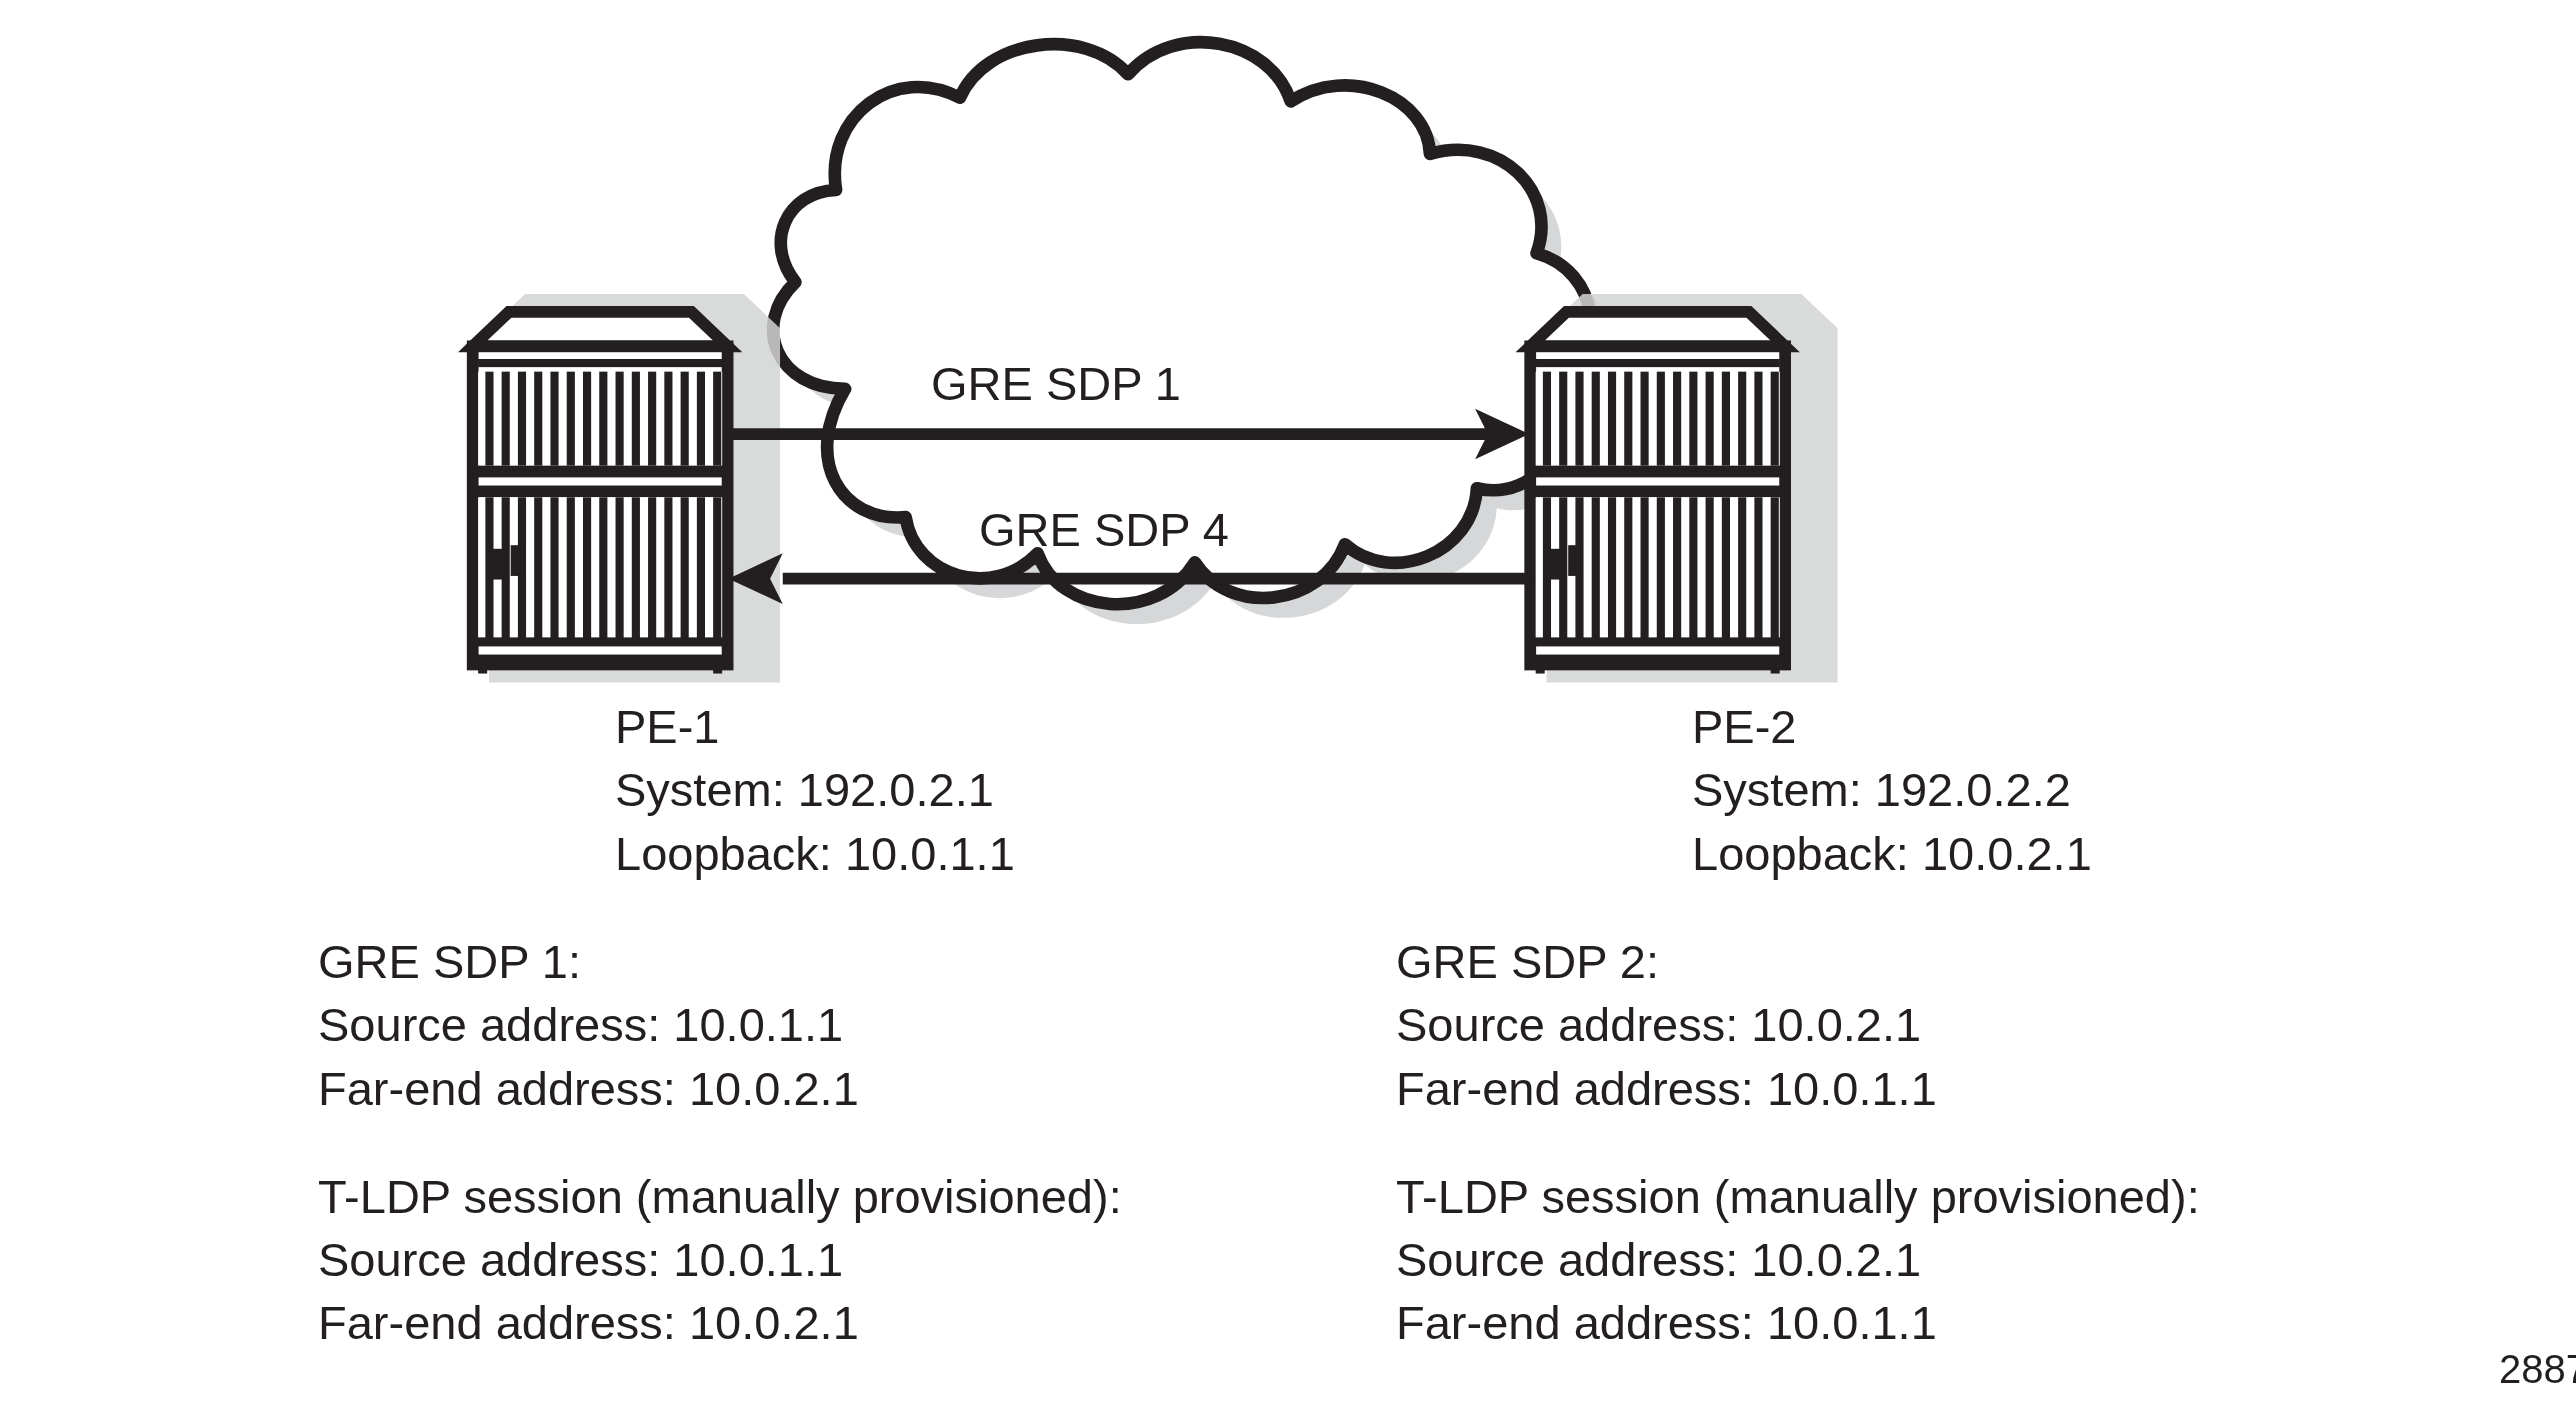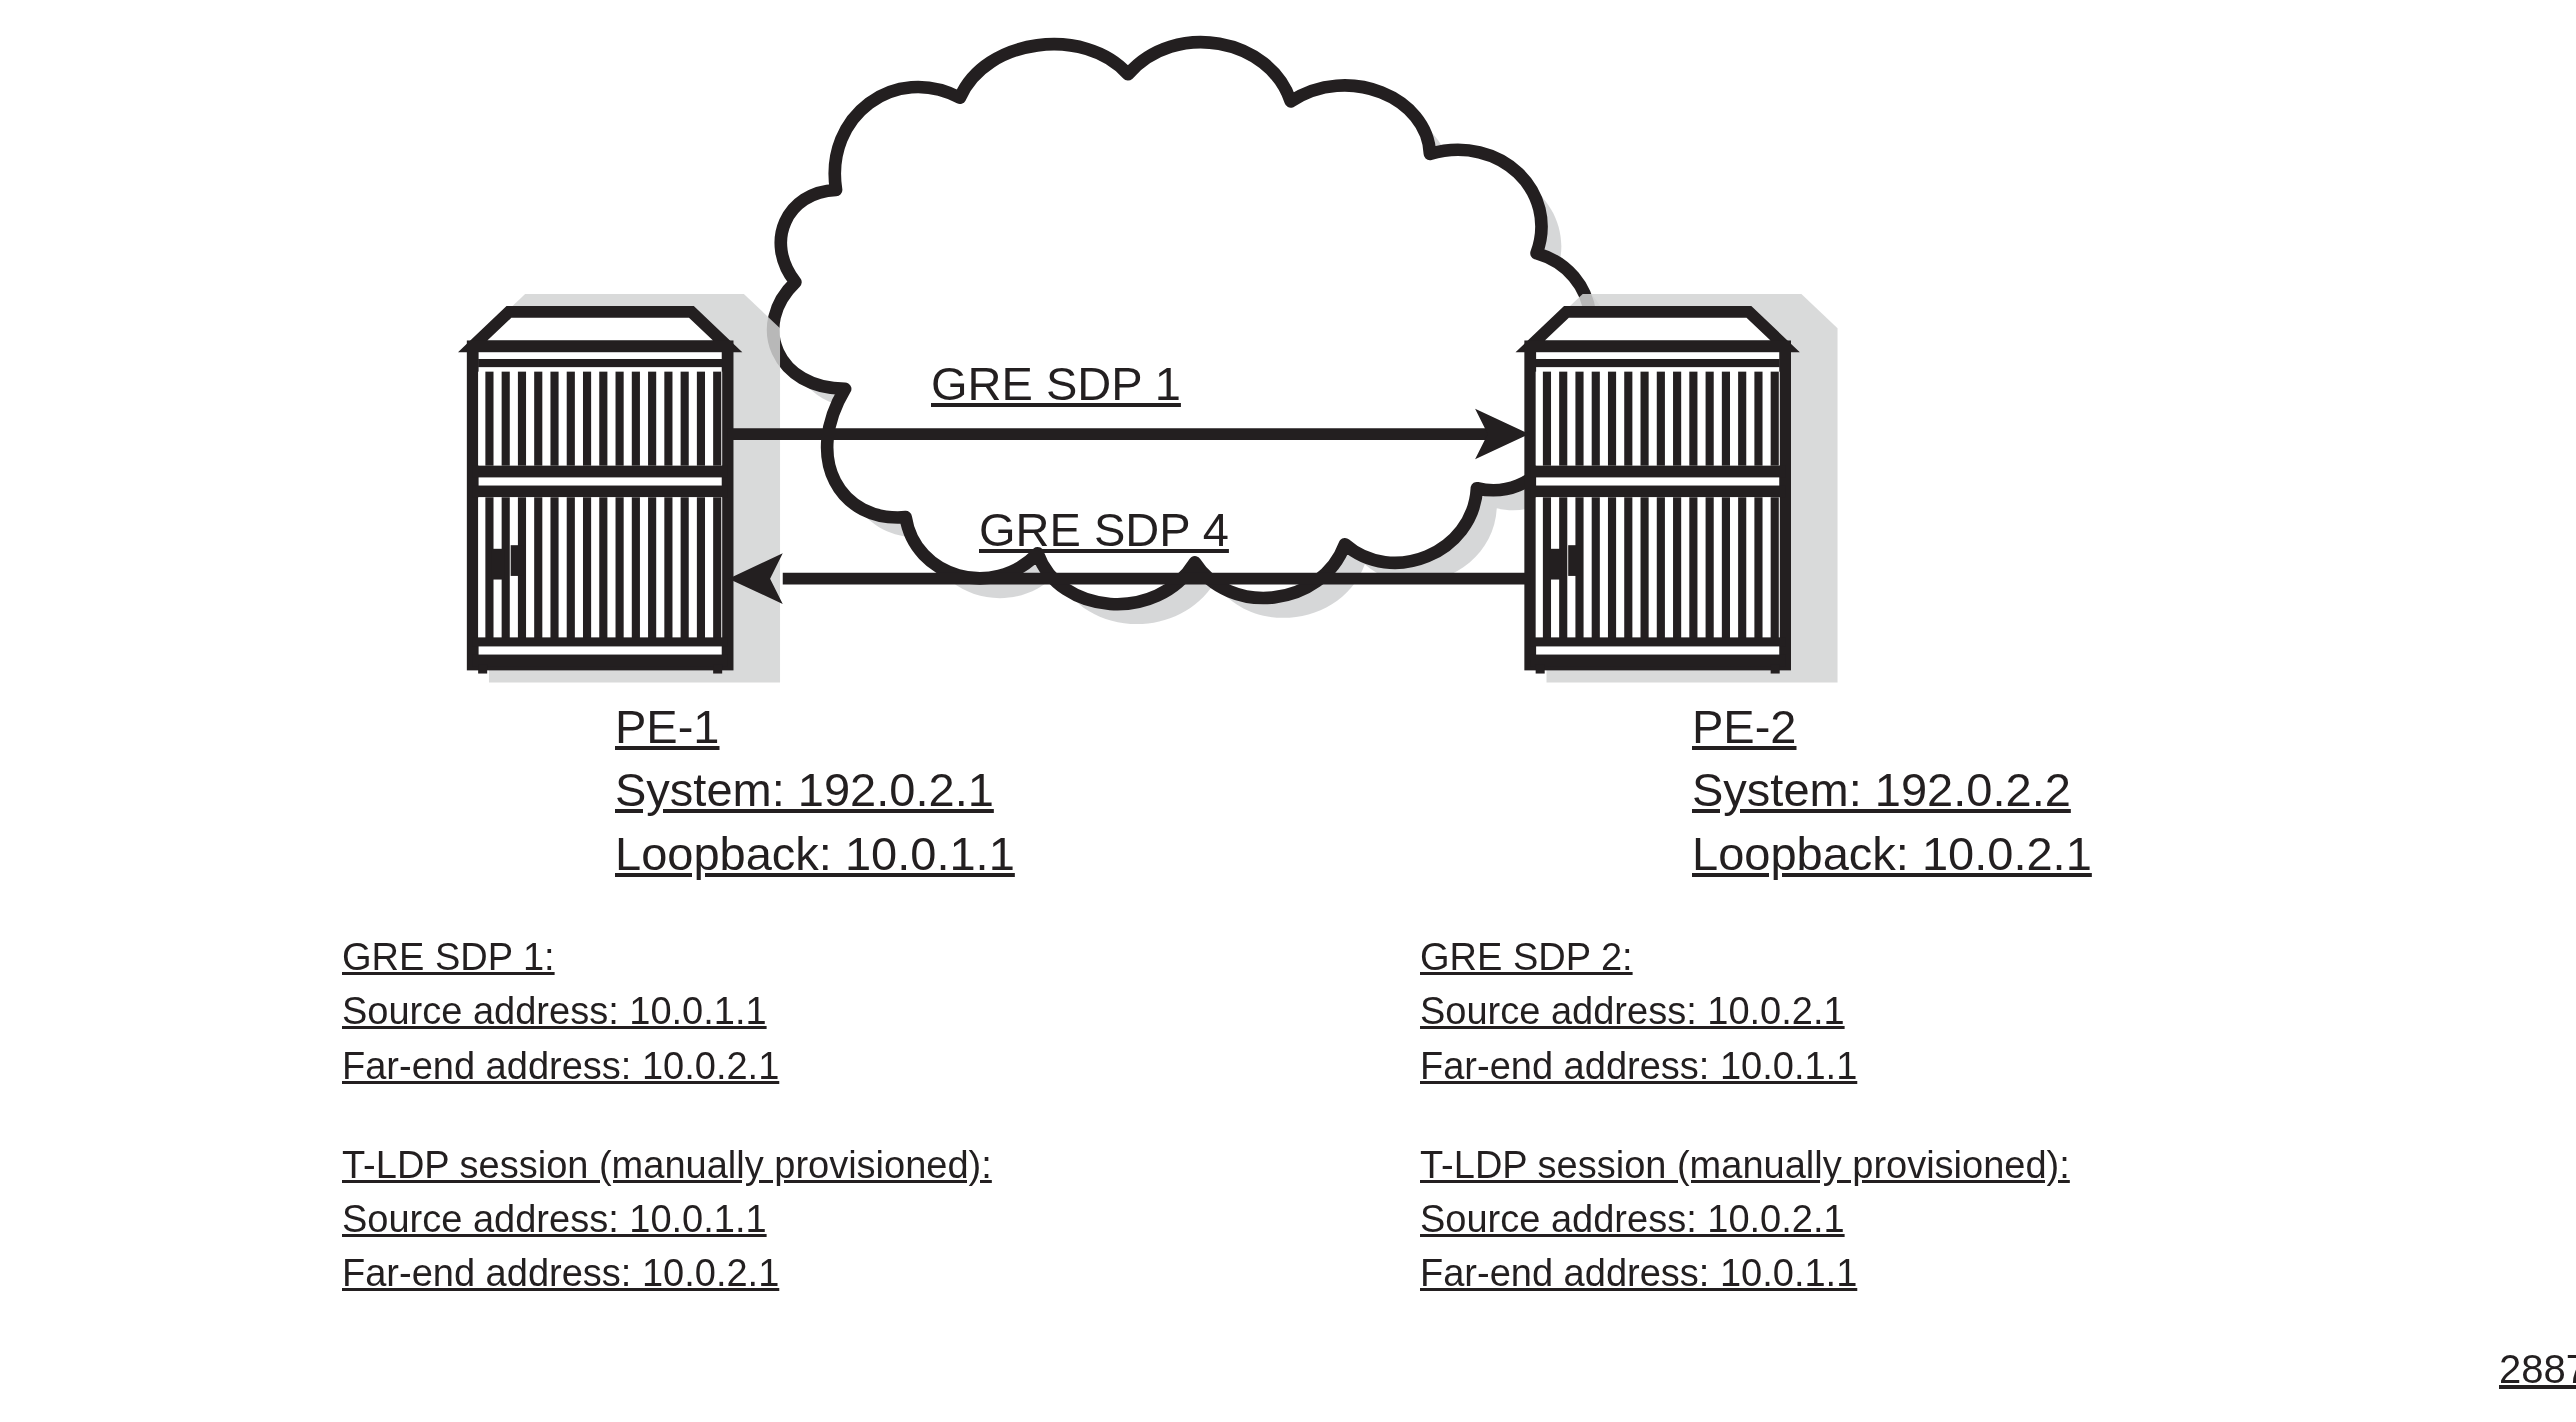--- a/index.html
+++ b/index.html
@@ -25,33 +25,31 @@
     top: 0;
     width: 2576px;
     height: 1423px;
   }
   .txt {
     position: absolute;
     white-space: pre;
     color: #231f20;
     font-family: "Liberation Sans", sans-serif;
     line-height: 1;
-    text-decoration: underline;
   }
   .link-label {
     font-size: 47px;
   }
   .node-label {
     font-size: 47px;
     text-align: center;
     transform: translateX(-50%);
   }
   .detail-line {
-    font-size: 38px;
-    margin-left: 24px;
+    font-size: 47px;
   }
   .figure-id {
     font-size: 40px;
   }
   .block {
     position: absolute;
   }
   .block .detail-line {
     position: static;
     display: block;

